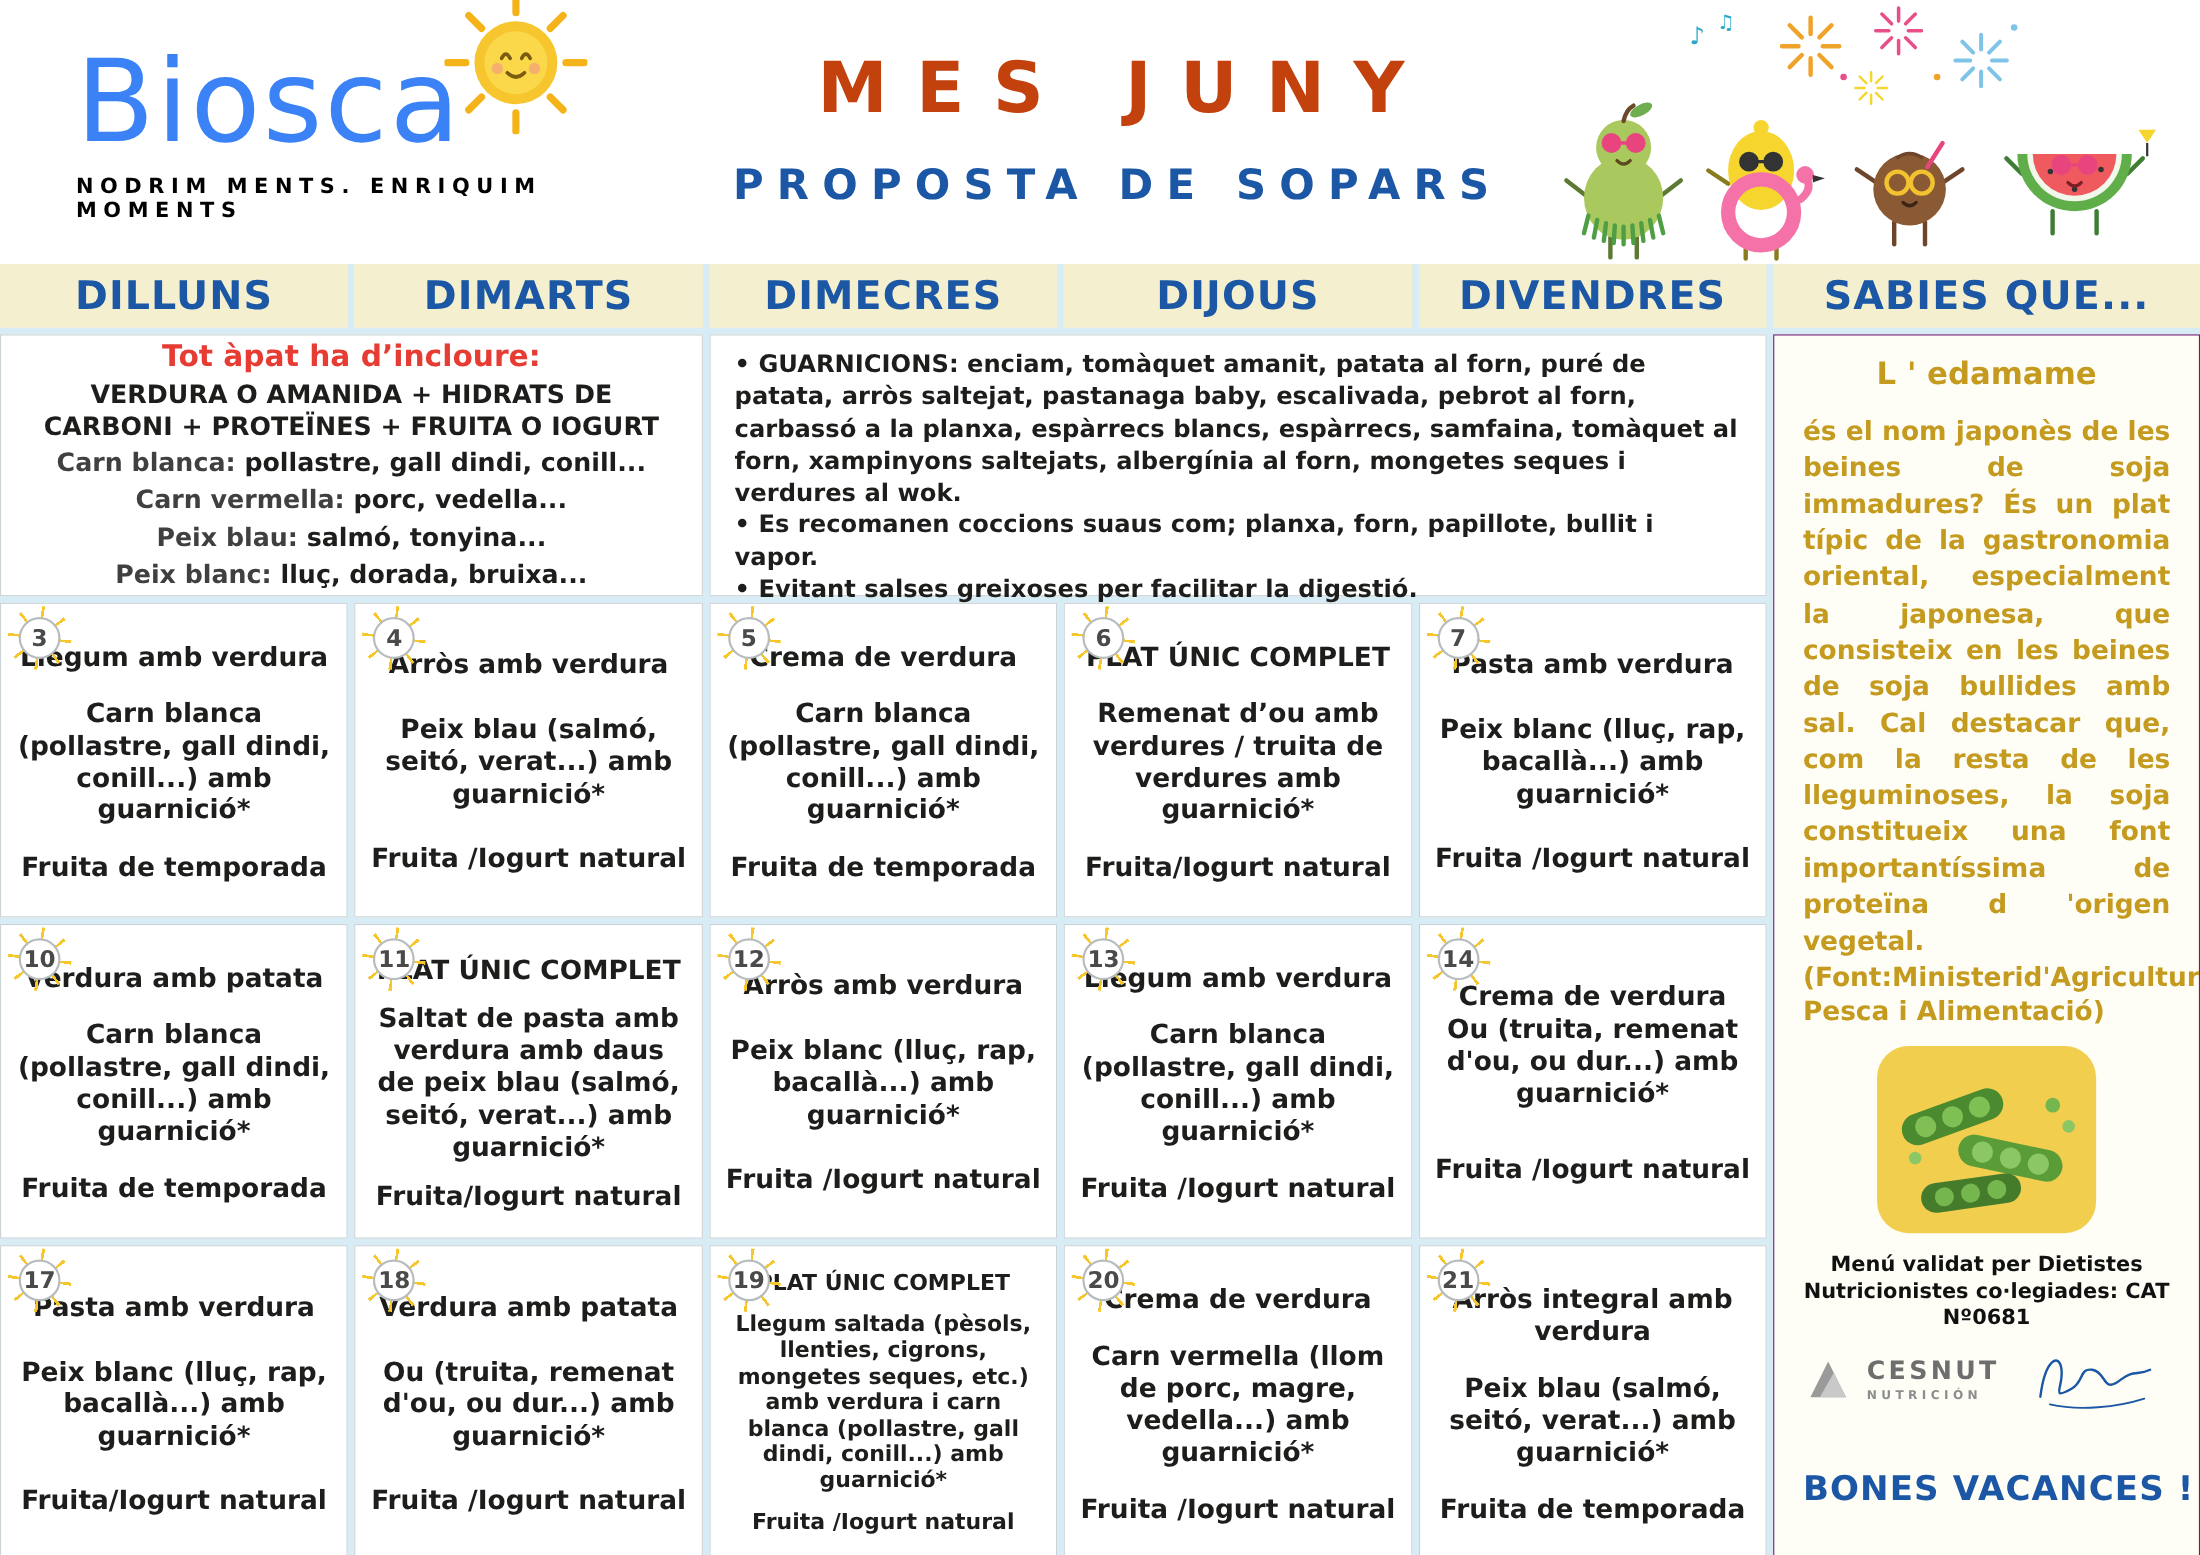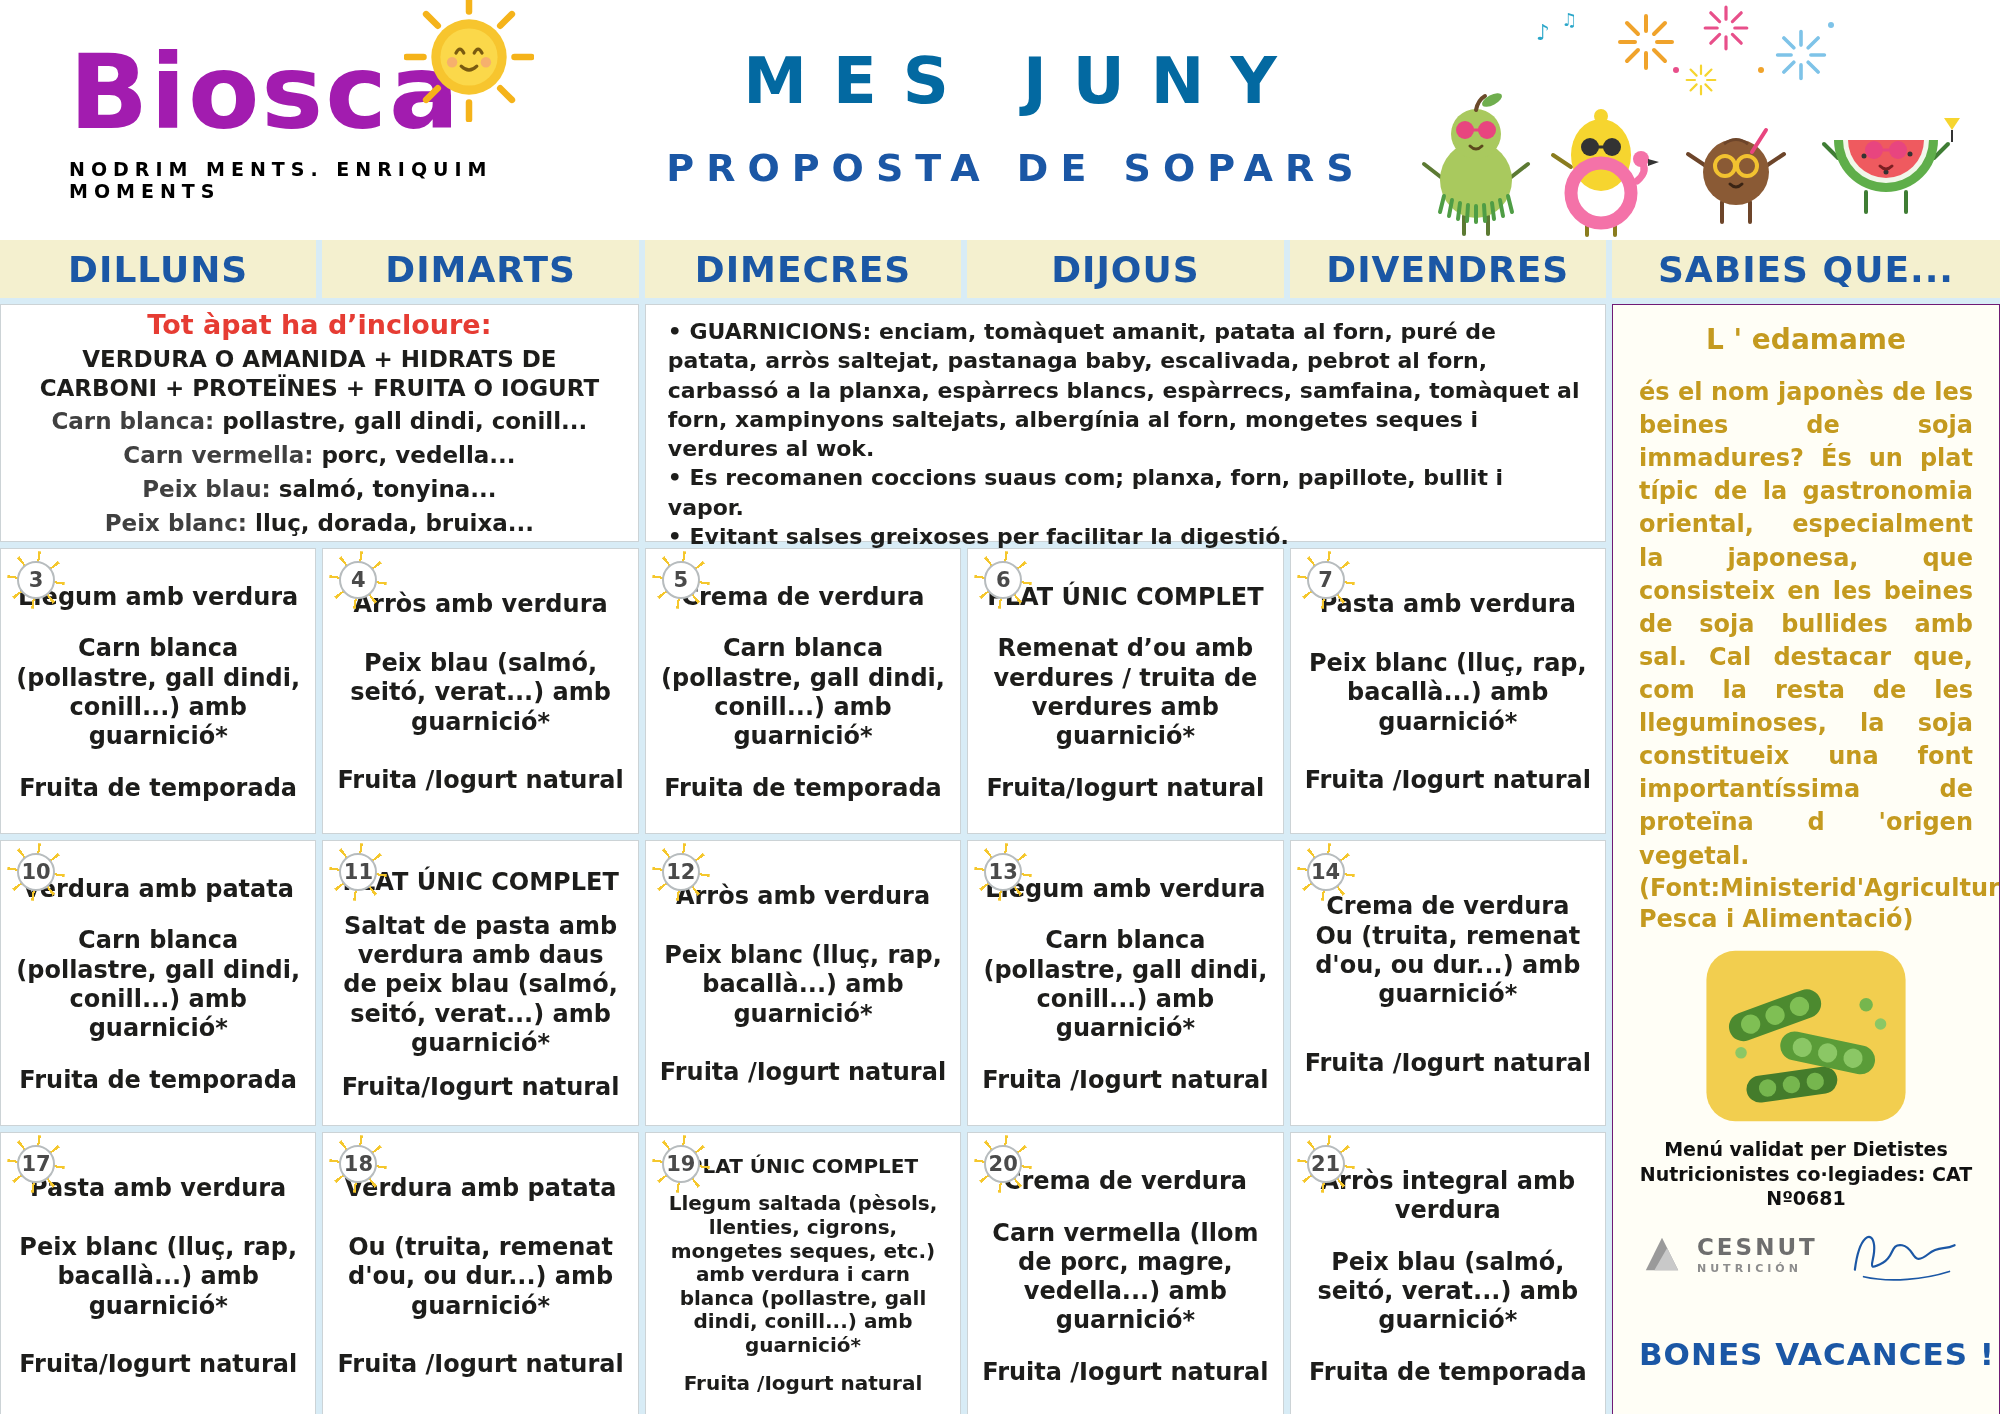--- a/index.html
+++ b/index.html
@@ -3,25 +3,25 @@
 <meta charset="utf-8">
 <style>
   *{margin:0;padding:0;box-sizing:border-box}
   html,body{width:2000px;height:1414px}
   body{font-family:"DejaVu Sans","Liberation Sans",sans-serif;background:#d8ecf6;color:#1d1d1b;overflow:hidden}
   .page{width:2000px;height:1414px;display:flex;flex-direction:column;overflow:hidden}
 
   
   .header{height:274px;background:#ffffff;display:flex;align-items:center;padding:0 24px;position:relative}
   .logo-block{position:relative;width:600px;padding-left:45px}
-  .logo-text{font-size:104px;font-weight:bold;color:#a21caf;letter-spacing:2px;line-height:1.05;display:block}
+  .logo-text{font-size:104px;font-weight:normal;color:#3b82f6;letter-spacing:2px;line-height:1.05;display:block}
   .tagline{font-size:19px;font-weight:bold;color:#000000;letter-spacing:6px;margin-top:10px}
   .sun-logo{position:absolute;left:380px;top:-46px}
   .title-block{flex:1;text-align:center;margin-top:-6px}
-  .title{font-size:64px;font-weight:bold;color:#0369a1;letter-spacing:26px;text-indent:26px}
+  .title{font-size:64px;font-weight:bold;color:#c2410c;letter-spacing:26px;text-indent:26px}
   .subtitle{font-size:38px;font-weight:bold;color:#1b57a5;letter-spacing:12px;text-indent:12px;margin-top:28px}
   .fruits-block{width:580px;display:flex;justify-content:flex-end;align-items:flex-end}
 
   
   .main{flex:1;display:grid;grid-template-columns:1fr 1fr 1fr 1fr 1fr 388px;grid-template-rows:58px 238px 1fr 1fr 1fr;gap:6px;background:#d8ecf6}
   .strip-cell{grid-row:1;background:#f4f0cf;display:flex;align-items:center;justify-content:center;font-weight:bold;font-size:36px;color:#1b57a5;letter-spacing:1px}
   .box{background:#ffffff;border:1px solid #ccd3d6}
 
   .include-box{grid-column:1/3;grid-row:2;display:flex;flex-direction:column;justify-content:center;text-align:center;padding:8px 22px;gap:5px}
   .include-title{color:#e63c33;font-size:27px;font-weight:bold}

